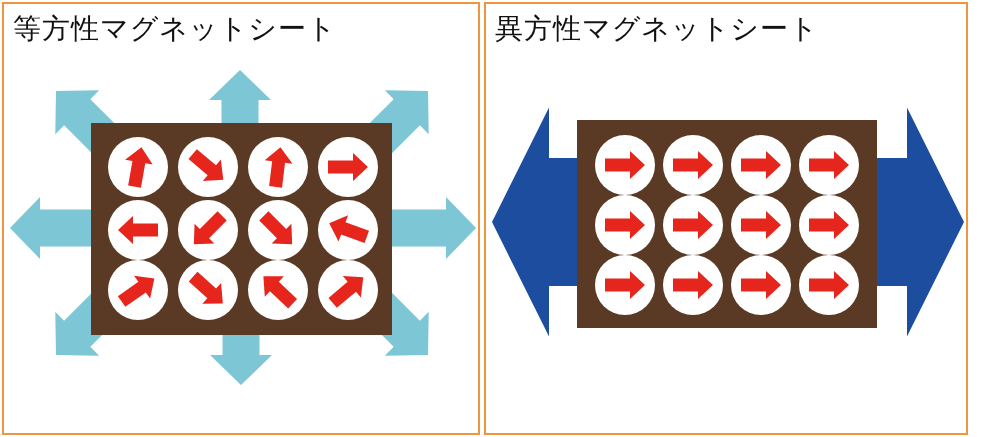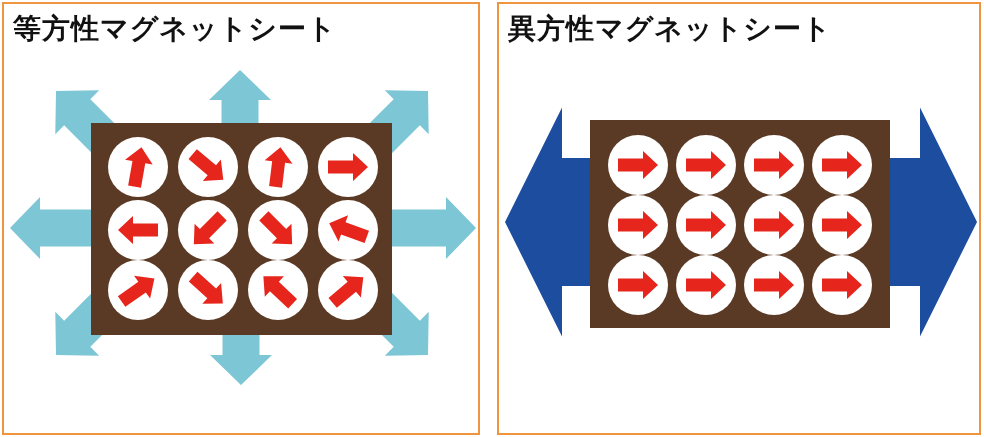--- a/index.html
+++ b/index.html
@@ -5,21 +5,21 @@
   html,body{margin:0;padding:0;}
   body{
     width:984px;height:437px;position:relative;background:#ffffff;
     font-family:"DejaVu Sans","Liberation Sans",sans-serif;
     overflow:hidden;
   }
   .panel{position:absolute;top:2px;height:433px;}
   .panel-svg{position:absolute;left:0;top:0;display:block;}
   .panel-title{
     position:absolute;left:11px;top:9px;
-    font-size:28px;font-weight:bold;color:#111111;
+    font-size:28px;font-weight:normal;color:#111111;
     letter-spacing:1px;line-height:1.25;white-space:nowrap;
     z-index:2;
   }
 </style>
 </head>
 <body>
 
 <div class="panel" style="left: 2px; width: 478px;">
   <div class="panel-title">等方性マグネットシート</div>
   <svg class="panel-svg" width="478" height="433" viewBox="0 0 478 433">
@@ -53,21 +53,21 @@
       <polygon points="0,0 -15,-14 -15,-6.5 -40,-6.5 -40,6.5 -15,6.5 -15,14" transform="translate(152.38304088577985,276.52847127297906) rotate(-35)" fill="#e6261d"></polygon>
       <circle cx="206" cy="288" r="30" fill="#ffffff"></circle>
       <polygon points="0,0 -15,-14 -15,-6.5 -40,-6.5 -40,6.5 -15,6.5 -15,14" transform="translate(220.86289650954788,301.38261212717714) rotate(42)" fill="#e6261d"></polygon>
       <circle cx="276" cy="288" r="30" fill="#ffffff"></circle>
       <polygon points="0,0 -15,-14 -15,-6.5 -40,-6.5 -40,6.5 -15,6.5 -15,14" transform="translate(261.3729259676166,274.36003279875) rotate(-137)" fill="#e6261d"></polygon>
       <circle cx="346" cy="288" r="30" fill="#ffffff"></circle>
       <polygon points="0,0 -15,-14 -15,-6.5 -40,-6.5 -40,6.5 -15,6.5 -15,14" transform="translate(361.32088886237955,275.1442478062692) rotate(-40)" fill="#e6261d"></polygon>
     </svg>
 </div>
 
-<div class="panel" style="left: 497px; width: 408px;">
+<div class="panel" style="left: 484px; width: 408px;">
   <div class="panel-title">異方性マグネットシート</div>
   <svg class="panel-svg" width="484" height="433" viewBox="0 0 484 433">
       <rect x="1" y="1" width="482" height="431" fill="none" stroke="#f0953f" stroke-width="2"></rect>
       <polygon points="0,0 -57,-114.5 -57,-64 -120,-64 -120,64 -57,64 -57,114.5" transform="translate(8,220) rotate(180)" fill="#1d4d9f"></polygon>
       <polygon points="0,0 -57,-114.5 -57,-64 -120,-64 -120,64 -57,64 -57,114.5" transform="translate(480,220) rotate(0)" fill="#1d4d9f"></polygon>
       <rect x="93" y="118" width="300" height="208" fill="#5b3a25"></rect>
       <circle cx="141" cy="163" r="30" fill="#ffffff"></circle>
       <polygon points="0,0 -15,-14 -15,-6.5 -40,-6.5 -40,6.5 -15,6.5 -15,14" transform="translate(161,163) rotate(0)" fill="#e6261d"></polygon>
       <circle cx="209" cy="163" r="30" fill="#ffffff"></circle>
       <polygon points="0,0 -15,-14 -15,-6.5 -40,-6.5 -40,6.5 -15,6.5 -15,14" transform="translate(229,163) rotate(0)" fill="#e6261d"></polygon>

